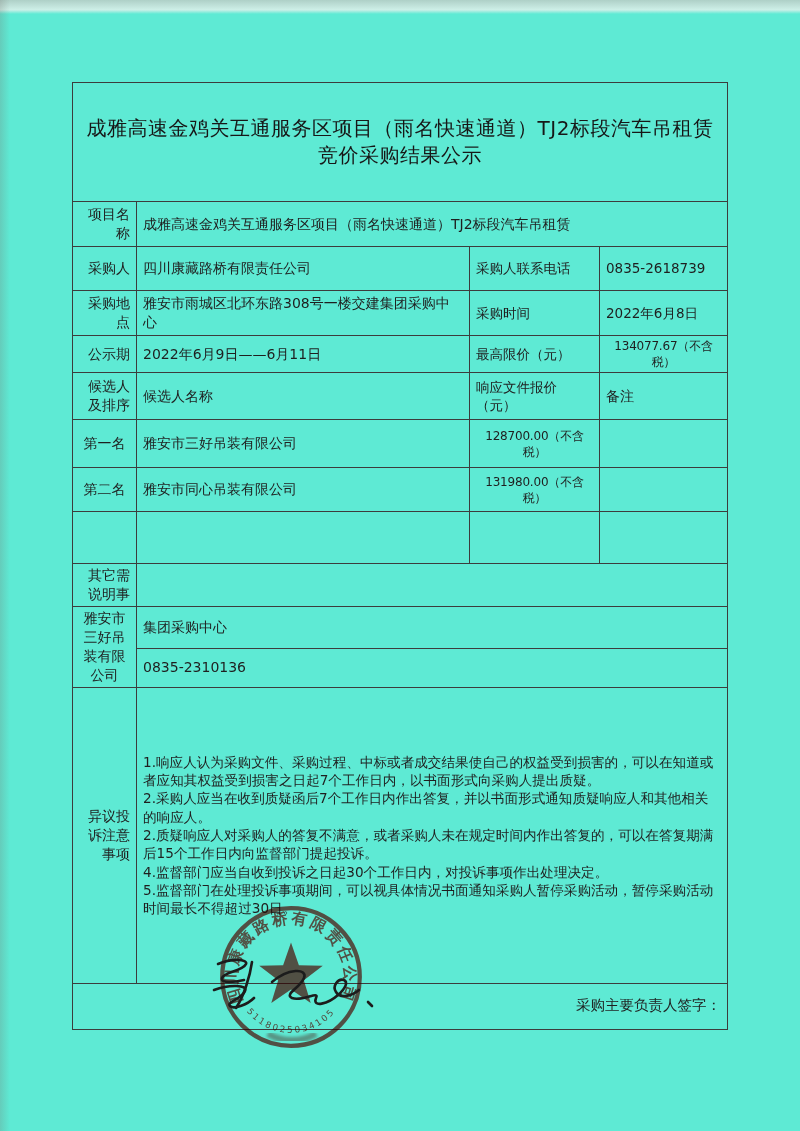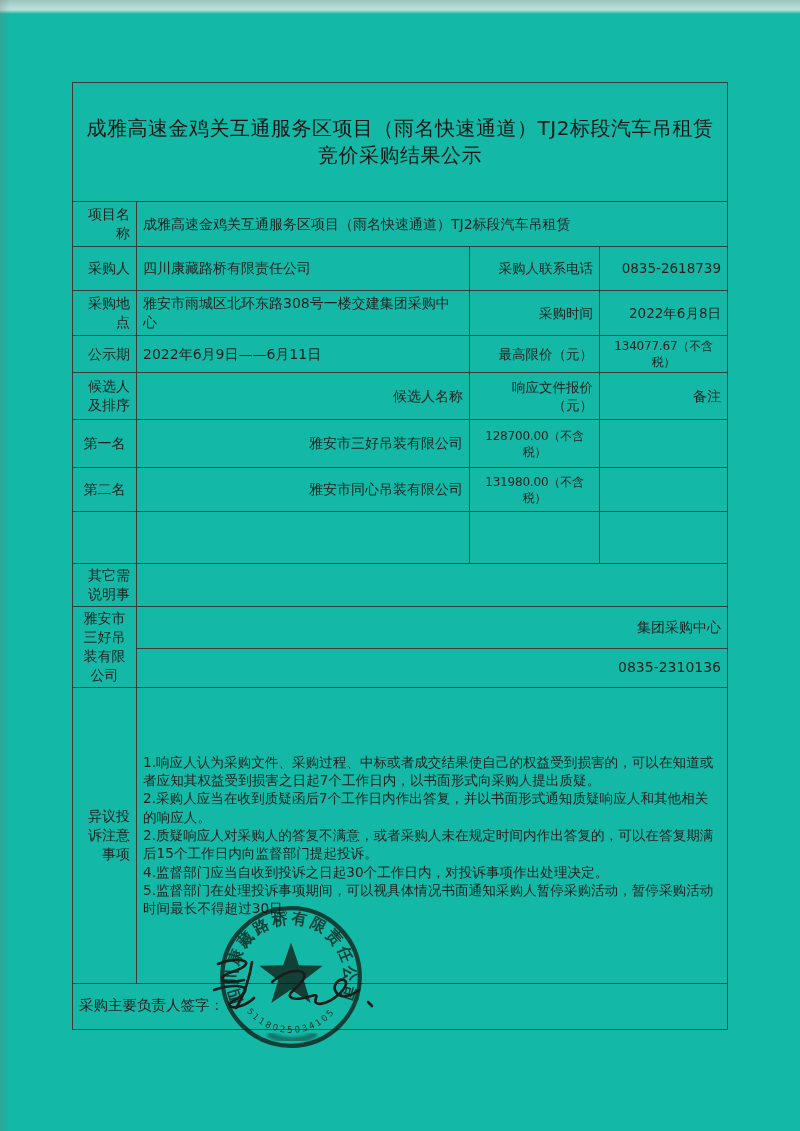--- a/index.html
+++ b/index.html
@@ -1,21 +1,21 @@
 <!DOCTYPE html>
 <html><head>
 <meta charset="utf-8">
 <style>
   * { margin:0; padding:0; box-sizing:border-box; }
   html,body { background:#e9e7e4; }
   body { font-family:"DejaVu Sans","Liberation Sans",sans-serif; color:#232323; }
 
   .paper {
     position:relative; width:800px; height:1131px; margin:0 auto;
-    background:#14b8a6; overflow:hidden;
+    background:#5eead4; overflow:hidden;
   }
   .scan-top {
     position:absolute; left:0; top:0; width:100%; height:14px;
     background:linear-gradient(#c9c7c3, #f3f1ee 70%, rgba(0,0,0,0));
     opacity:.75;
   }
   .scan-left {
     position:absolute; left:0; top:0; width:10px; height:100%;
     background:linear-gradient(to right, rgba(120,115,110,.25), rgba(0,0,0,0));
   }
@@ -36,26 +36,26 @@
   tr.r-loc{height:45px;} tr.r-pub{height:35px;} tr.r-chead{height:47px;}
   tr.r-c1{height:48px;} tr.r-c2{height:44px;} tr.r-c3{height:52px;}
   tr.r-other{height:36px;} tr.r-sup1{height:38px;} tr.r-sup2{height:36px;}
   tr.r-obj{height:296px;} tr.r-sign{height:46px;}
 
   .title-cell{ text-align:center; font-weight:bold; font-size:20px;
     line-height:33px; letter-spacing:.5px; color:#171717; }
   th.lbl{ text-align:right; padding-left:5px; }
   th.lbl-c{ text-align:center; }
   td.val{ text-align:left; padding-left:8px; }
-  td.cen{ text-align:right; }
+  td.cen{ text-align:left; }
   td.num{ text-align:center; font-size:12px; letter-spacing:-.2px; }
   .small-cen{ font-size:13.5px; }
   td.obj-text{ vertical-align:middle; padding:10px 8px 10px 10px;
     font-size:13.6px; line-height:21px; }
-  td.sign-cell{ text-align:left; padding-left:8px; font-size:14.5px; }
+  td.sign-cell{ text-align:right; padding-left:8px; font-size:14.5px; }
 
   .stamp {
     position:absolute; left:212px; top:898px; width:158px; height:158px;
     mix-blend-mode:multiply; opacity:.9; pointer-events:none;
   }
   .stamp svg text { font-family:"DejaVu Sans","Liberation Sans",sans-serif; }
   .sig {
     position:absolute; left:196px; top:938px; width:210px; height:86px;
     pointer-events:none;
   }

